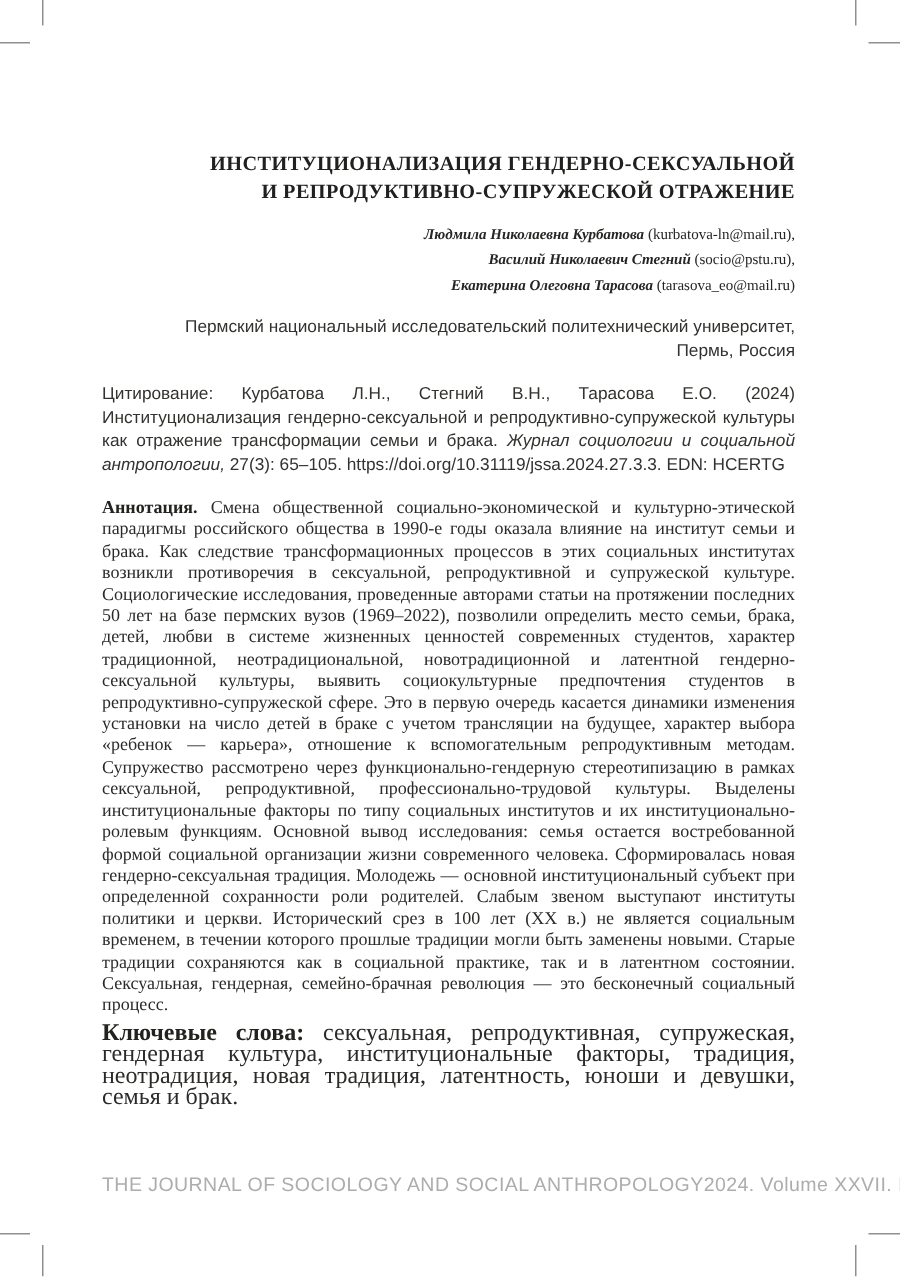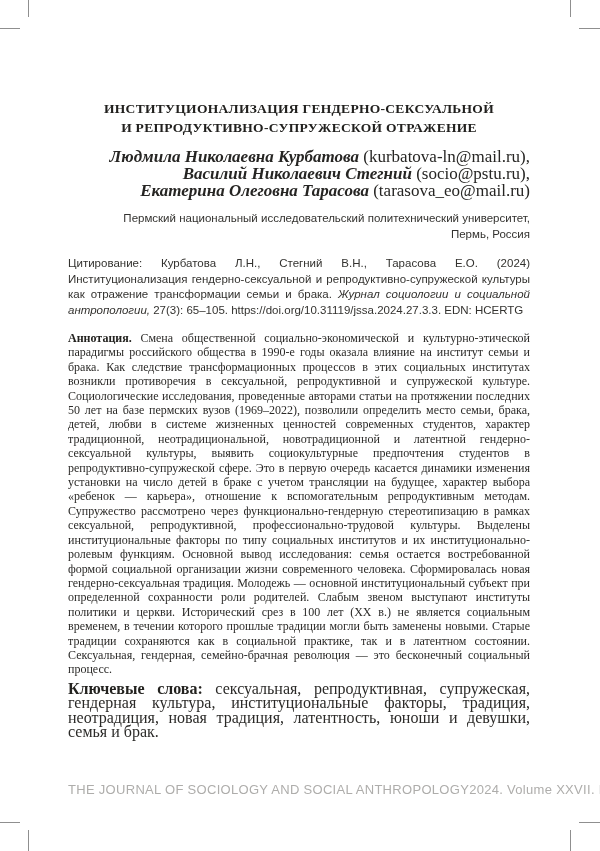--- a/index.html
+++ b/index.html
@@ -40,29 +40,29 @@
     left: 68px;
     top: 99px;
     width: 462px;
   }
   .title {
     margin: 0;
     font-size: 13.5px;
     line-height: 19px;
     font-weight: bold;
     letter-spacing: 0.3px;
-    text-align: center;
+    text-align: right;
     color: #21201e;
   }
   .title-line { display: block; }
 
   .authors {
     margin-top: 11px;
     text-align: right;
-    font-size: 17px;
+    font-size: 10px;
     line-height: 17px;
     color: #262523;
   }
   .author-name { font-weight: bold; font-style: italic; }
   .author-email { font-style: normal; font-weight: normal; }
 
   .affiliation {
     margin-top: 12px;
     text-align: right;
     font-family: Liberation Sans, sans-serif;

